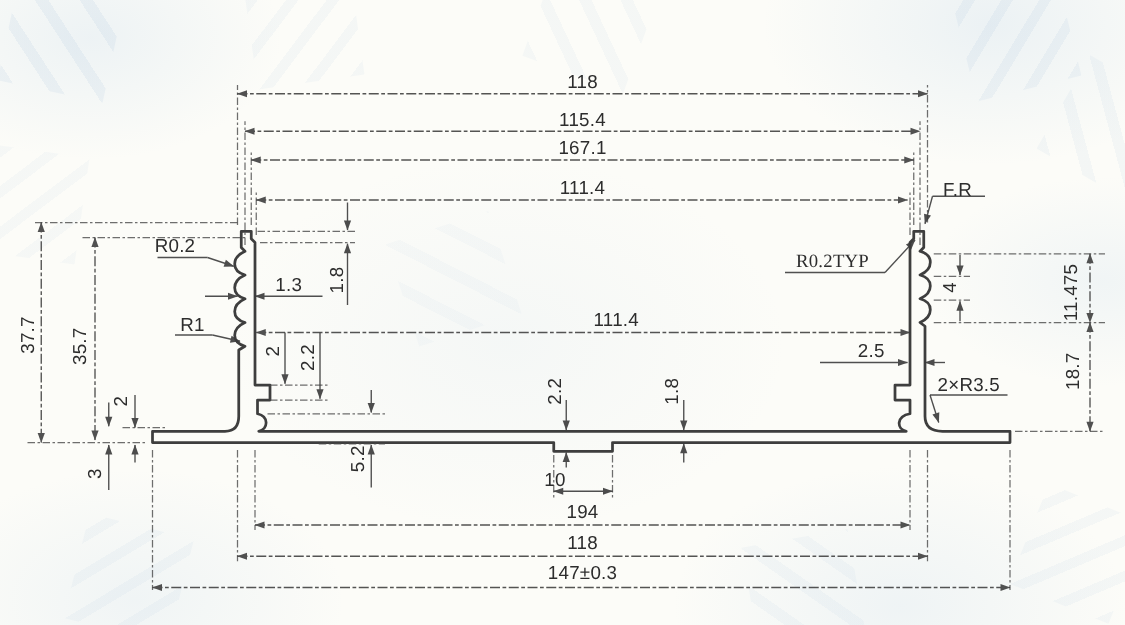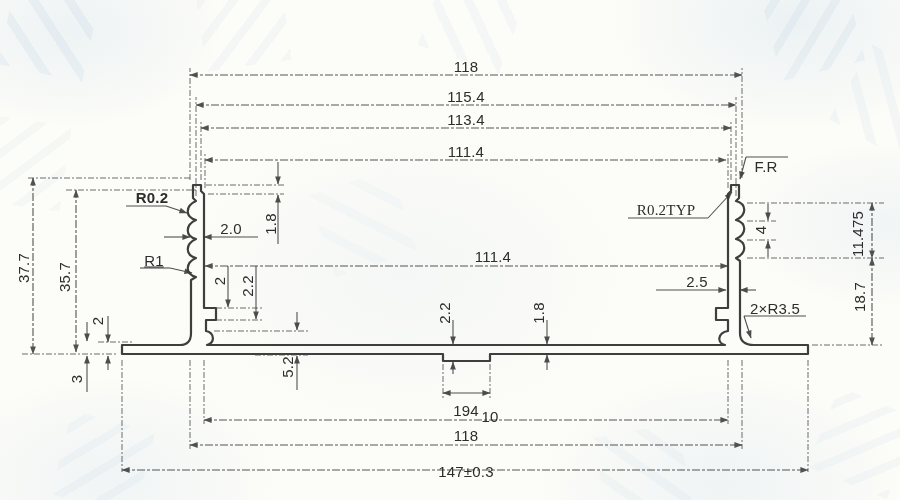--- a/index.html
+++ b/index.html
@@ -148,39 +148,39 @@
   <line class="sol" x1="140" y1="268" x2="170" y2="268"></line>
   <line class="sol" x1="170" y1="268" x2="192" y2="273" marker-end="url(#ar)"></line>
   <line class="sol" x1="628" y1="218" x2="708" y2="218"></line>
   <line class="sol" x1="708" y1="218" x2="732" y2="192" marker-end="url(#ar)"></line>
   <line class="sol" x1="744" y1="316" x2="806" y2="316"></line>
   <line class="sol" x1="744" y1="316" x2="751" y2="338" marker-end="url(#ar)"></line>
 </svg>
 
 <span class="lb" style="left:466px;top:66px;">118</span>
 <span class="lb" style="left:466px;top:96px;">115.4</span>
-<span class="lb" style="left:466px;top:119px;">113.4</span>
+<span class="lb" style="left:466px;top:119px;">167.1</span>
 <span class="lb" style="left:466px;top:151px;">111.4</span>
-<span class="lb" style="left:766px;top:166px;">F.R</span>
-<span class="lb" style="left:152px;top:197px;font-weight:bold;">R0.2</span>
-<span class="lb" style="left:231px;top:228px;">2.0</span>
+<span class="lb" style="left:766px;top:152px;">F.R</span>
+<span class="lb" style="left:140px;top:197px;">R0.2</span>
+<span class="lb" style="left:231px;top:228px;">1.3</span>
 <span class="lb rot" style="left:270px;top:224px;">1.8</span>
-<span class="lb" style="left:154px;top:260px;text-decoration:underline;">R1</span>
+<span class="lb" style="left:154px;top:260px;">R1</span>
 <span class="lb rot" style="left:23px;top:268px;">37.7</span>
 <span class="lb rot" style="left:64px;top:277px;">35.7</span>
 <span class="lb" style="left:493px;top:256px;">111.4</span>
 <span class="lb rot" style="left:219px;top:281px;">2</span>
 <span class="lb rot" style="left:247px;top:286px;">2.2</span>
 <span class="lb rot" style="left:97px;top:321px;">2</span>
 <span class="lb rot" style="left:76px;top:379px;">3</span>
 <span class="lb rot" style="left:287px;top:367px;">5.2</span>
 <span class="lb rot" style="left:444px;top:313px;">2.2</span>
 <span class="lb rot" style="left:538px;top:313px;">1.8</span>
-<span class="lb" style="left:490px;top:384px;margin-top:32px;">10</span>
+<span class="lb" style="left:444px;top:384px;">10</span>
 <span class="lb" style="left:666px;top:210px;font-family:Liberation Serif, serif;">R0.2TYP</span>
 <span class="lb" style="left:697px;top:281px;">2.5</span>
 <span class="lb rot" style="left:760px;top:230px;">4</span>
 <span class="lb rot" style="left:857px;top:234px;">11.475</span>
 <span class="lb rot" style="left:859px;top:297px;">18.7</span>
 <span class="lb" style="left:775px;top:308px;">2×R3.5</span>
 <span class="lb" style="left:466px;top:410px;">194</span>
 <span class="lb" style="left:466px;top:435px;">118</span>
-<span class="lb" style="left:466px;top:459px;margin-top:12px;">147±0.3</span>
+<span class="lb" style="left:466px;top:459px;">147±0.3</span>
 
 </body></html>

